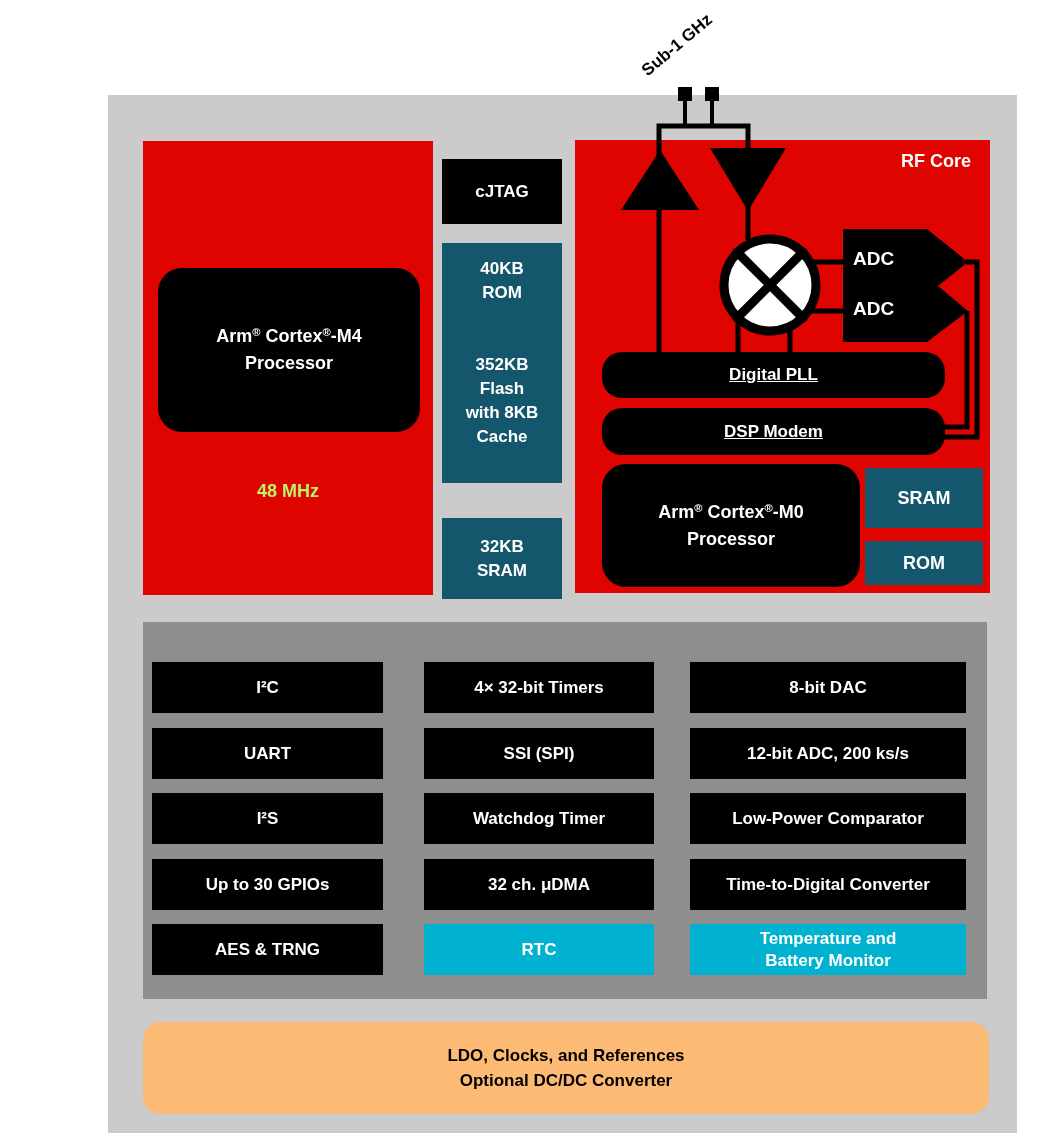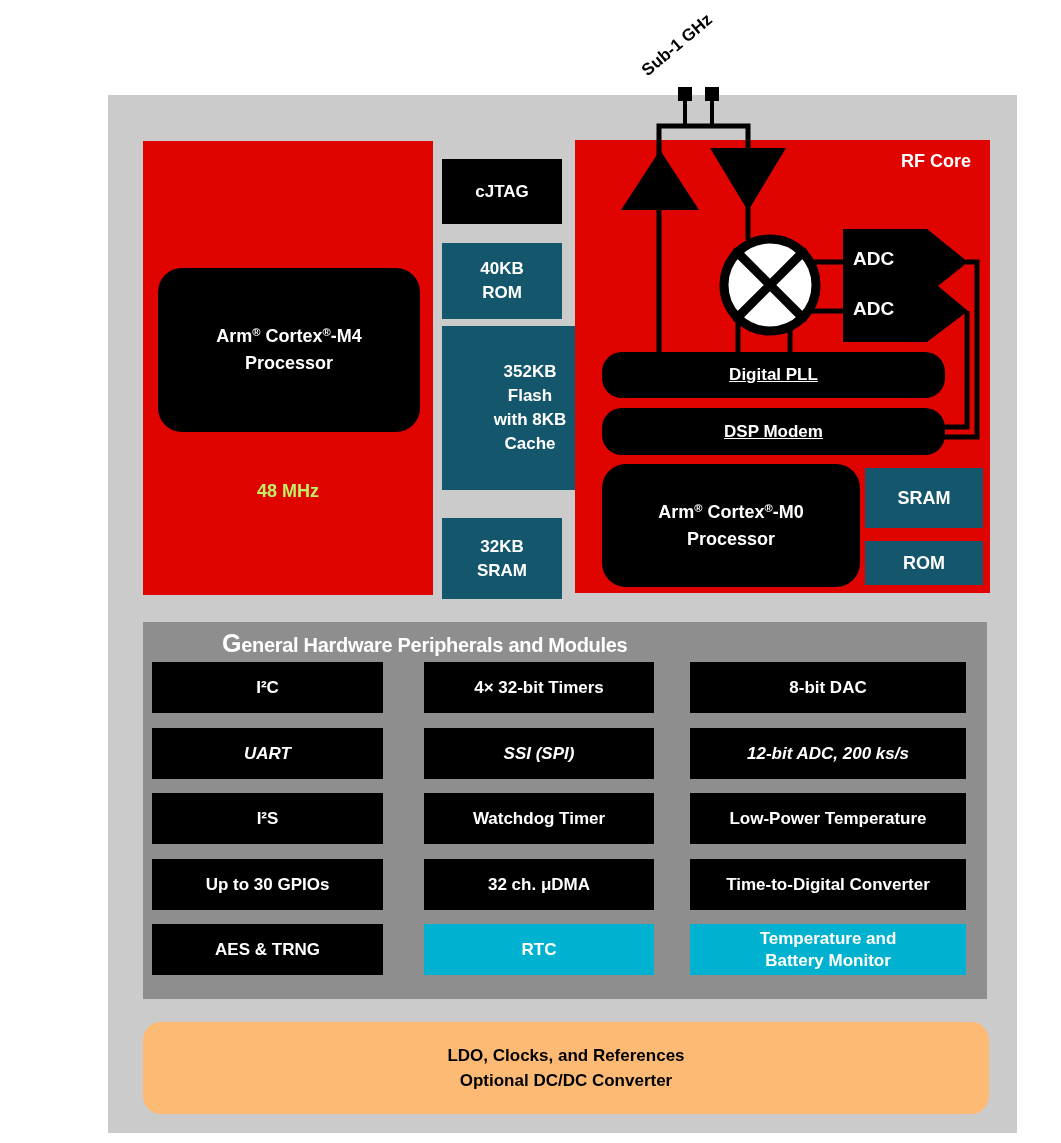--- a/index.html
+++ b/index.html
@@ -30,21 +30,21 @@
   .m0 { left:27px; top:324px; width:258px; height:123px; }
   .sup { font-size:0.62em; vertical-align:0.55em; }
 
   
   .mem { position:absolute; left:442px; width:120px; background:#14566b;
     color:#fff; font-weight:bold; font-size:17px; line-height:1.4;
     display:flex; align-items:center; justify-content:center; text-align:center;
     white-space:pre-line;margin-top:16px; }
   .mem-cjtag { top:143px; height:65px; background:#000; }
   .mem-rom   { top:227px; height:76px; }
-  .mem-flash { top:310px; height:164px;padding-left:28px; }
+  .mem-flash { top:303px; height:164px; }
   .mem-sram  { top:502px; height:81px; }
 
   
   .rf-box { position:absolute; background:#000; color:#fff; font-weight:bold; font-size:17px;
     display:flex; align-items:center; justify-content:center; text-align:center;text-decoration:underline; }
   .pll { left:27px; top:212px; width:343px; height:46px; border-radius:20px; }
   .dsp { left:27px; top:268px; width:343px; height:47px; border-radius:20px; }
   .rf-mem { position:absolute; background:#14566b; color:#fff; font-weight:bold; font-size:18px;
     display:flex; align-items:center; justify-content:center; }
   .rf-sram { left:290px; top:328px; width:118px; height:60px; }
@@ -61,21 +61,21 @@
   .panel-title { position:absolute; left:79px; top:7px; color:#fff; font-weight:bold;
     font-size:20px; letter-spacing:-0.3px; }
   .panel-title::first-letter { font-size:25px; }
   .pbox { position:absolute; height:51px; background:#000; color:#fff; font-weight:bold;
     font-size:17px; display:flex; align-items:center; justify-content:center;
     text-align:center; white-space:pre-line; line-height:1.25; }
   .cyan { background:#00b2cf; }
   .c1 { left:9px;   width:231px; }
   .c2 { left:281px; width:230px; }
   .c3 { left:547px; width:276px; }
-  .r1 { top:40px; } .r2 { top:106px;font-style:italic; } .r3 { top:171px; } .r4 { top:237px; } .r5 { top:302px; }
+  .r1 { top:40px; } .r2 { top:106px; } .r3 { top:171px; } .r4 { top:237px; } .r5 { top:302px; }
 
   
   .power { position:absolute; left:143px; top:1022px; width:846px; height:92px;
     background:#fdba74; border-radius:18px; color:#000; font-weight:bold; font-size:17px;
     display:flex; align-items:center; justify-content:center; text-align:center;
     white-space:pre-line; line-height:1.5; }
 </style>
 </head>
 <body>
 
@@ -140,33 +140,32 @@
     <g>
       <circle cx="770" cy="285" r="46" fill="#fff" stroke="#000" stroke-width="9"></circle>
       <path d="M737,252 L803,318 M803,252 L737,318" stroke="#000" stroke-width="9" stroke-linecap="round"></path>
     </g>
     <polygon points="843,229 927,229 968,262 938,286 968,311 927,342 843,342" fill="#000"></polygon>
   </svg>
   <div class="adc-label adc-top">ADC</div>
   <div class="adc-label adc-bottom">ADC</div>
 
   <div class="panel">
-    <div class="panel-title">General Hardware Peripherals and Modules</div>
 
     <div class="pbox c1 r1">I²C</div>
     <div class="pbox c2 r1">4× 32-bit Timers</div>
     <div class="pbox c3 r1">8-bit DAC</div>
 
     <div class="pbox c1 r2">UART</div>
     <div class="pbox c2 r2">SSI (SPI)</div>
     <div class="pbox c3 r2">12-bit ADC, 200 ks/s</div>
 
     <div class="pbox c1 r3">I²S</div>
     <div class="pbox c2 r3">Watchdog Timer</div>
-    <div class="pbox c3 r3">Low-Power Temperature</div>
+    <div class="pbox c3 r3">Low-Power Comparator</div>
 
     <div class="pbox c1 r4">Up to 30 GPIOs</div>
     <div class="pbox c2 r4">32 ch. μDMA</div>
     <div class="pbox c3 r4">Time-to-Digital Converter</div>
 
     <div class="pbox c1 r5">AES &amp; TRNG</div>
     <div class="pbox c2 r5 cyan">RTC</div>
     <div class="pbox c3 r5 cyan">Temperature and
 Battery Monitor</div>
   </div>

